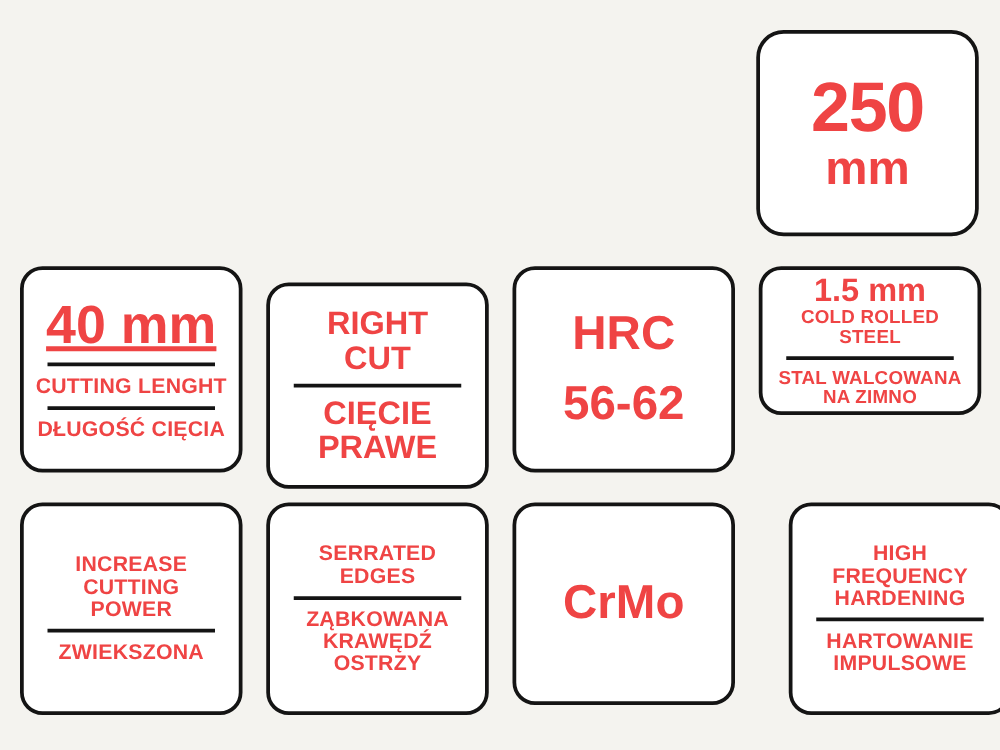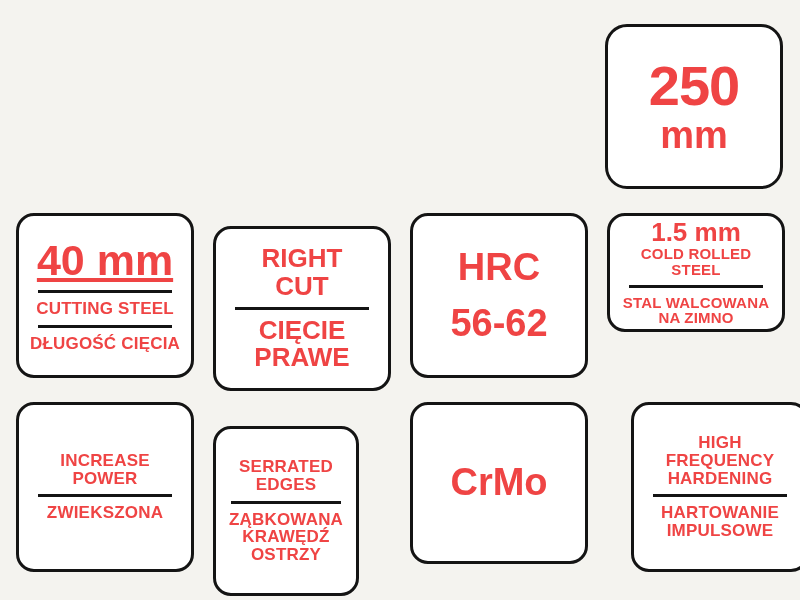--- a/index.html
+++ b/index.html
@@ -84,38 +84,38 @@
 
   .group { width: 100%; }
 
   
   #badge-250mm      { left: 605px; top: 24px;  width: 178px; height: 165px; border-radius: 22px; }
   #badge-cutting-length { left: 16px;  top: 213px; width: 178px; height: 165px; }
   #badge-right-cut  { left: 213px; top: 226px; width: 178px; height: 165px; }
   #badge-hrc        { left: 410px; top: 213px; width: 178px; height: 165px; gap: 16px; }
   #badge-thickness  { left: 607px; top: 213px; width: 178px; height: 119px; }
   #badge-power      { left: 16px;  top: 402px; width: 178px; height: 170px; }
-  #badge-serrated   { left: 213px; top: 402px; width: 146px; height: 170px; margin-top: 24px; }
+  #badge-serrated   { left: 213px; top: 402px; width: 178px; height: 170px; }
   #badge-crmo       { left: 410px; top: 402px; width: 178px; height: 162px; }
   #badge-hardening  { left: 607px; top: 402px; width: 178px; height: 170px; margin-left: 24px; }
 </style>
 </head>
 <body>
 
 <div class="sheet">
 
   <div class="badge" id="badge-250mm">
     <span class="line xxl">250</span>
     <span class="line xl">mm</span>
   </div>
 
   <div class="badge" id="badge-cutting-length">
     <span class="line lg">40 mm</span>
     <div class="rule"></div>
-    <span class="line sm">CUTTING STEEL</span>
+    <span class="line sm">CUTTING LENGHT</span>
     <div class="rule"></div>
     <span class="line sm">DŁUGOŚĆ CIĘCIA</span>
   </div>
 
   <div class="badge" id="badge-right-cut">
     <div class="group">
       <span class="line md">RIGHT</span>
       <span class="line md">CUT</span>
     </div>
     <div class="rule"></div>
@@ -139,20 +139,21 @@
     <div class="rule"></div>
     <div class="group">
       <span class="line xs">STAL WALCOWANA</span>
       <span class="line xs">NA ZIMNO</span>
     </div>
   </div>
 
   <div class="badge" id="badge-power">
     <div class="group">
       <span class="line sm">INCREASE</span>
+      <span class="line sm">CUTTING</span>
       <span class="line sm">POWER</span>
     </div>
     <div class="rule"></div>
     <div class="group">
       <span class="line sm">ZWIEKSZONA</span>
     </div>
   </div>
 
   <div class="badge" id="badge-serrated">
     <div class="group">

